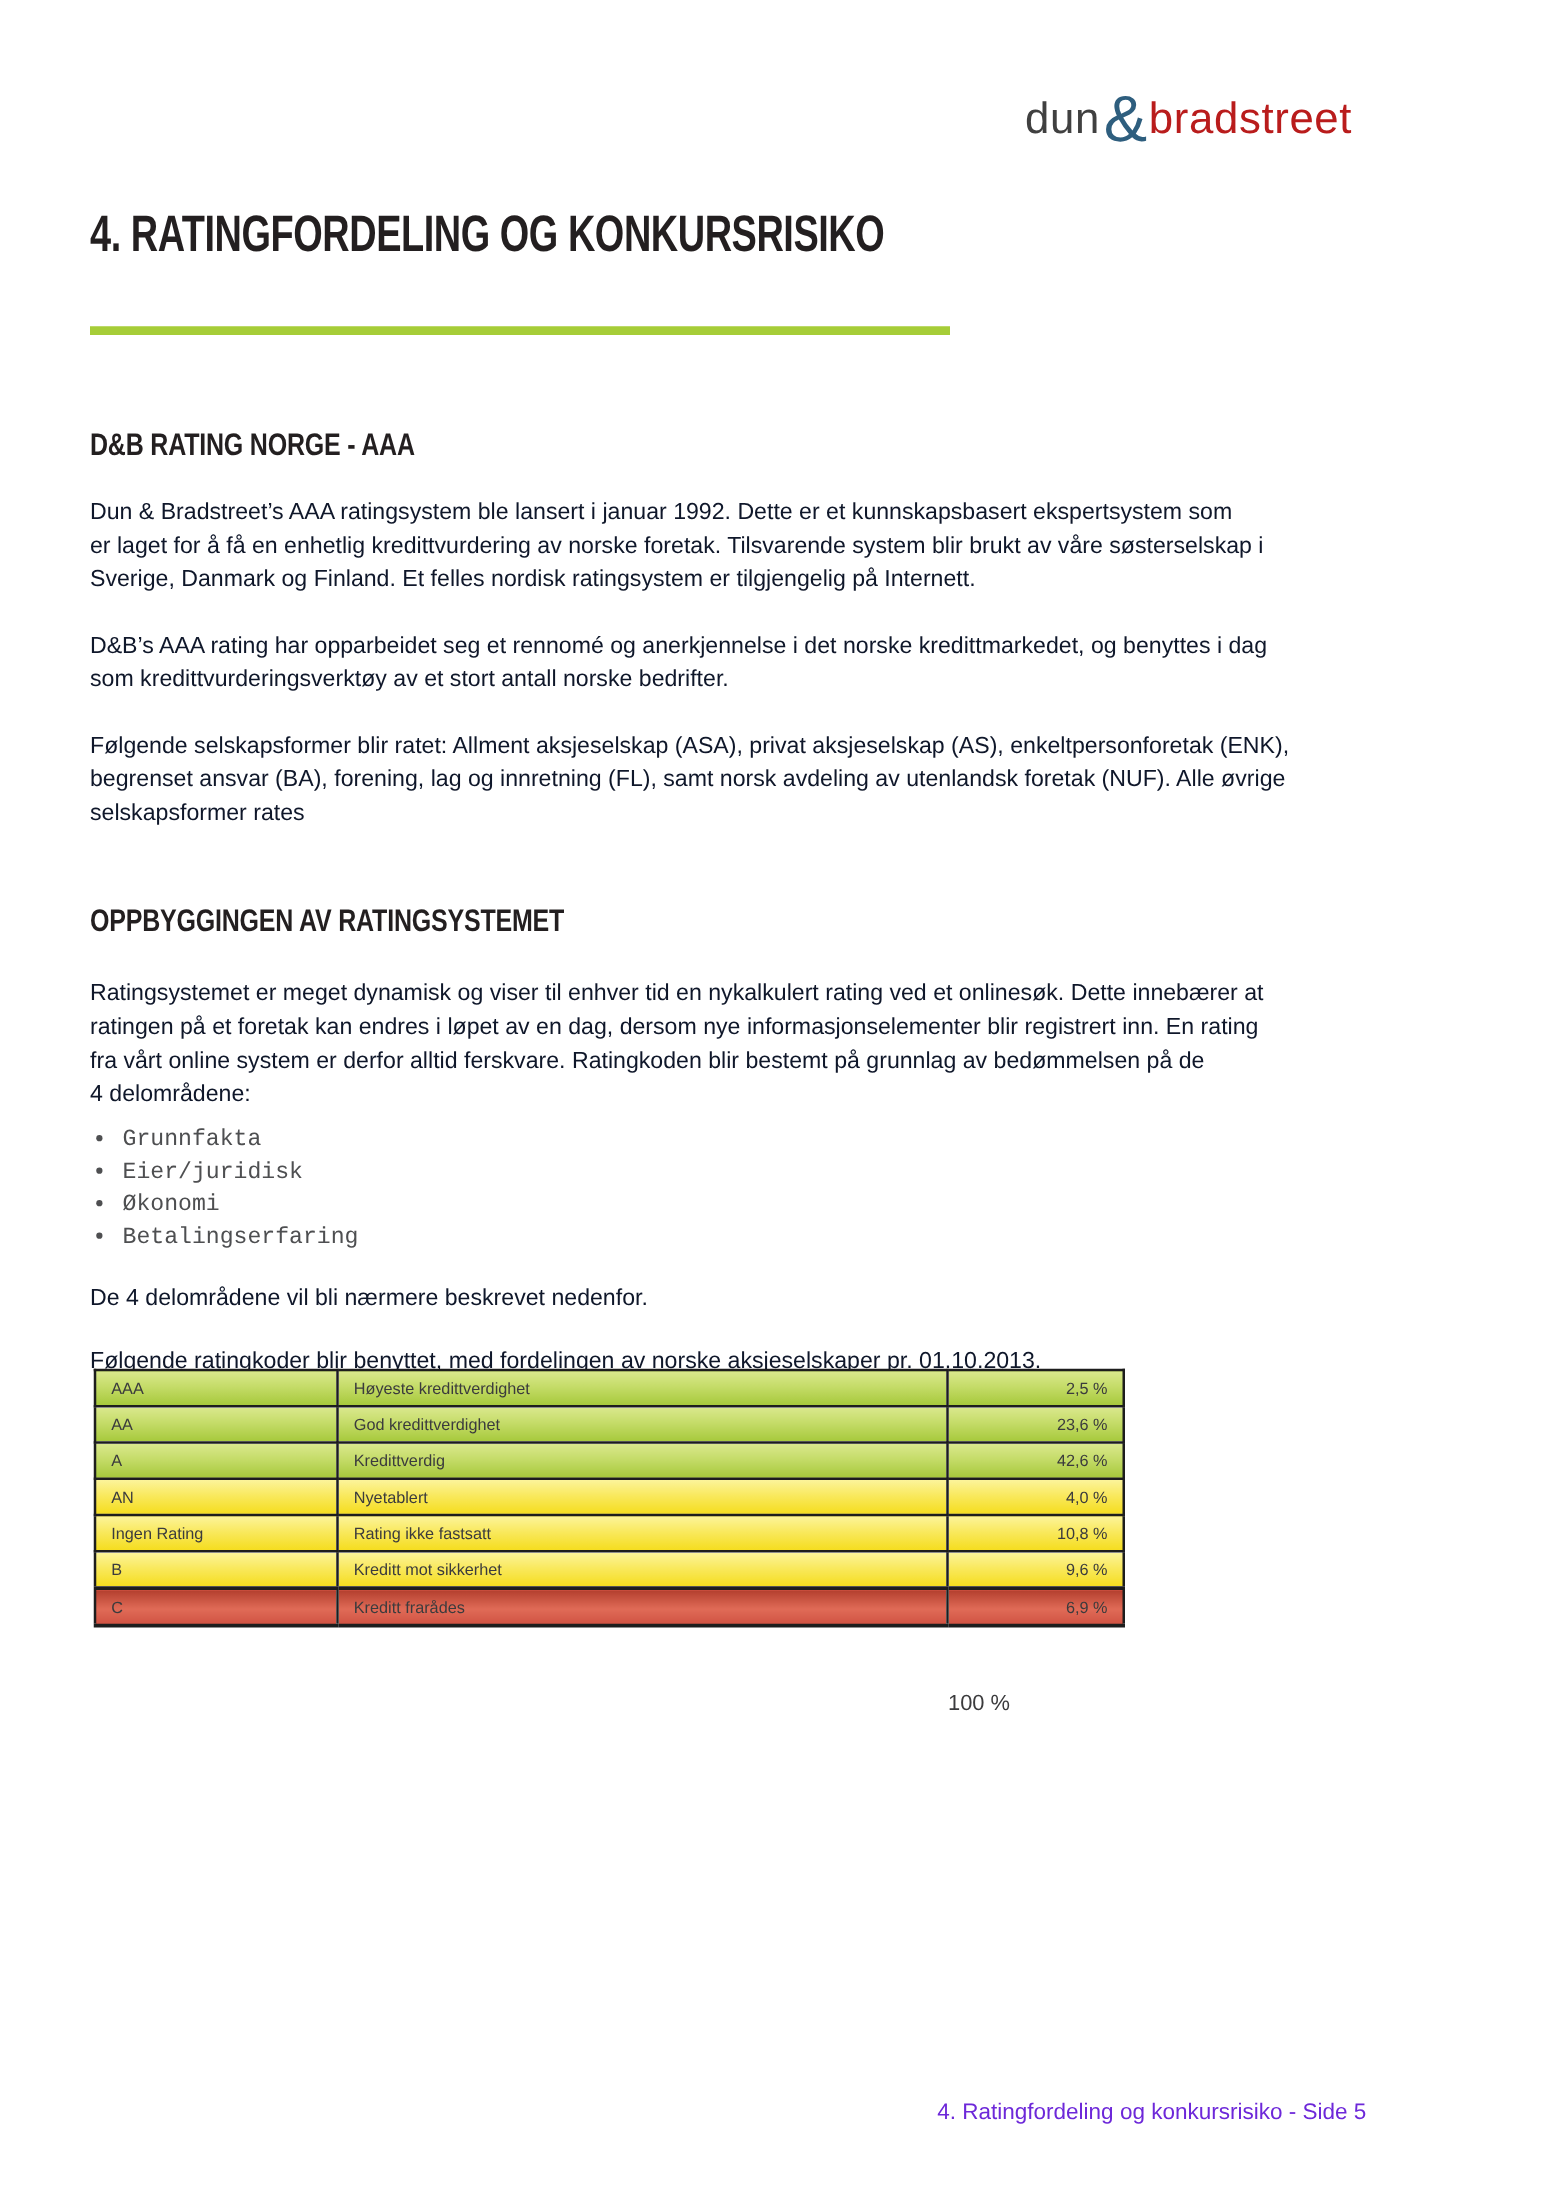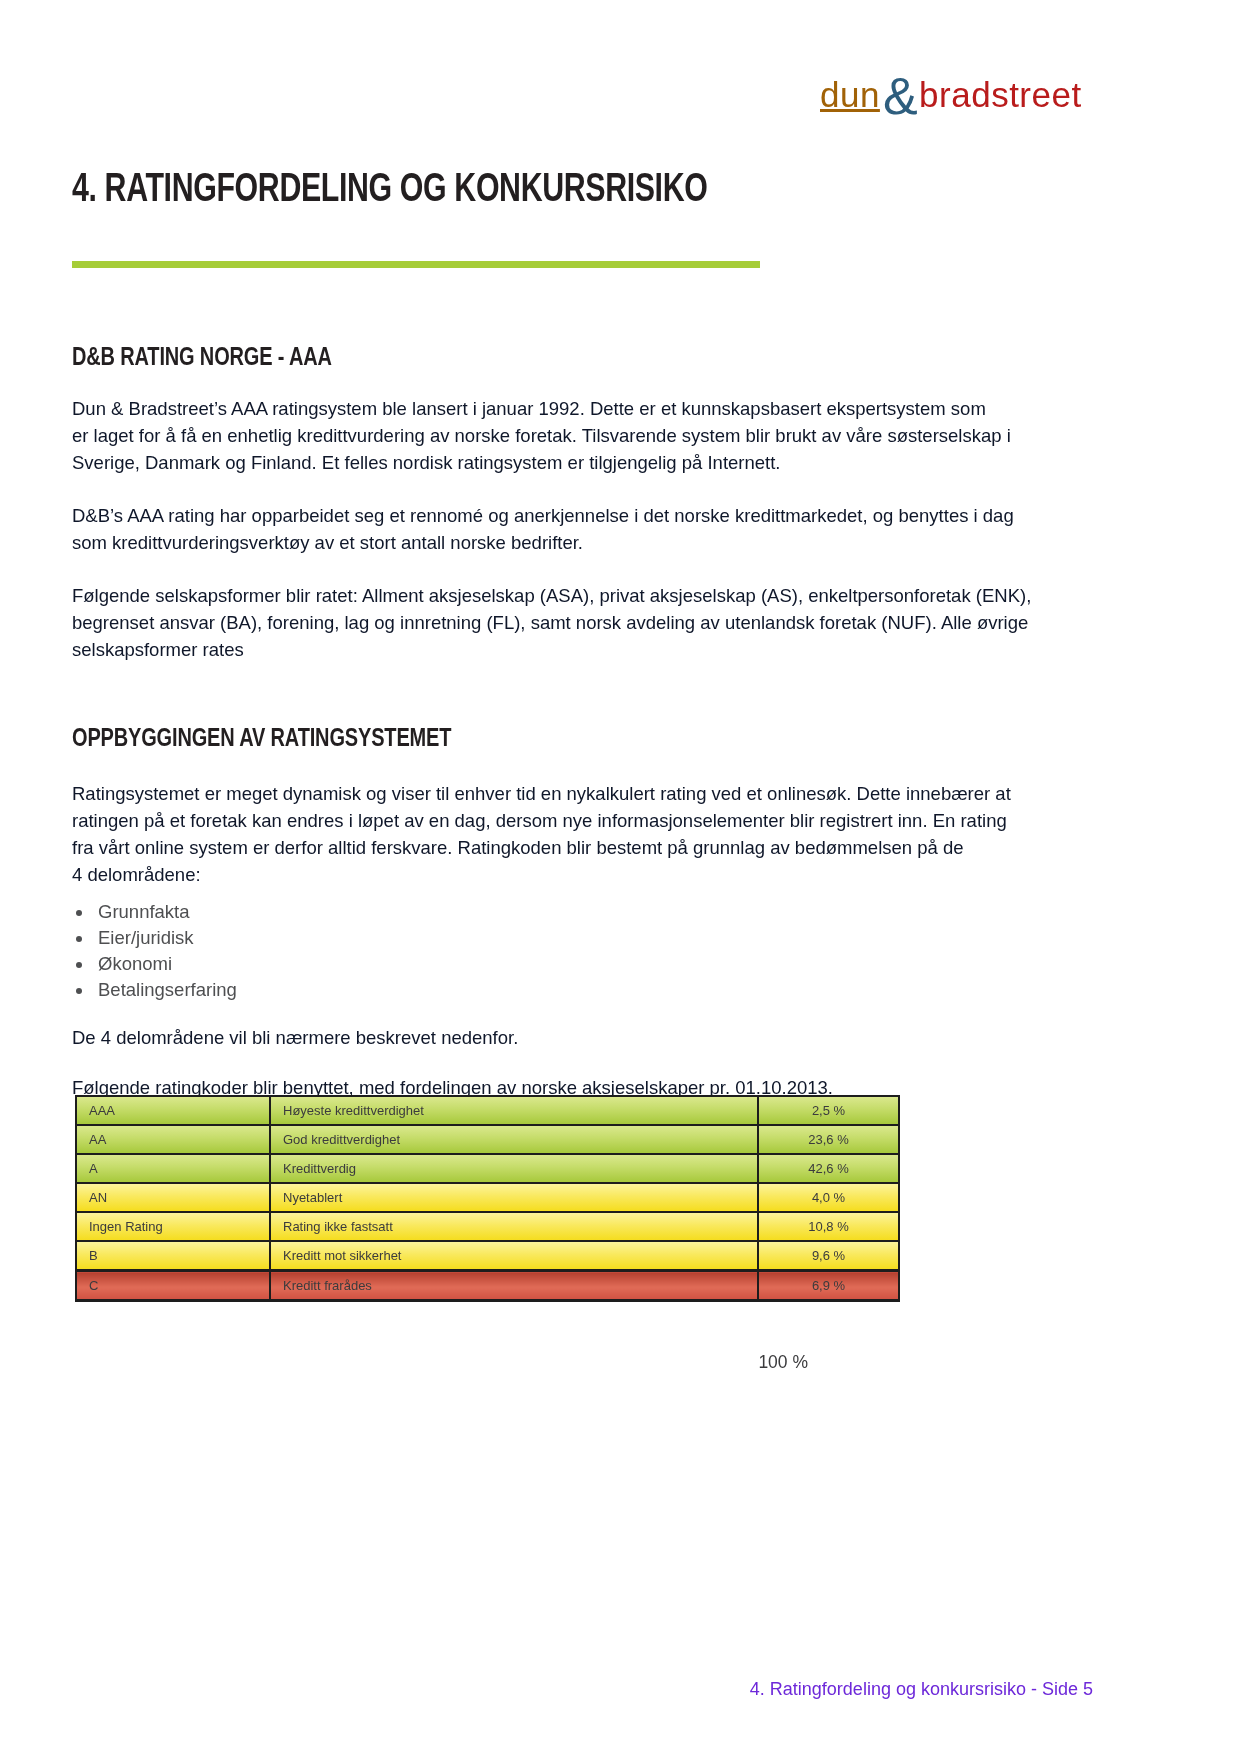--- a/index.html
+++ b/index.html
@@ -6,21 +6,21 @@
   body{
     width:1241px;height:1754px;background:#ffffff;
     font-family:"Liberation Sans", sans-serif;
     position:relative;overflow:hidden;
     -webkit-font-smoothing:antialiased;
   }
   .page{position:absolute;inset:0;}
 
   
   .logo{position:absolute;top:66px;left:820px;font-size:35px;letter-spacing:0.5px;white-space:nowrap;}
-  .logo .dun{color:#a16207;text-decoration:underline;}
+  .logo .dun{color:#404040;}
   .logo .amp{color:#2e5e7e;font-size:52px;vertical-align:-7px;margin:0 1px 0 3px;font-weight:400;}
   .logo .brad{color:#b91c1c;}
 
   
   .h1{
     position:absolute;top:164px;left:72px;
     font-size:41px;font-weight:bold;color:#231f20;
     white-space:nowrap;letter-spacing:-0.5px;
     transform:scaleX(0.74);transform-origin:left center;
   }
@@ -40,35 +40,35 @@
     font-size:18.5px;line-height:27px;color:#0f172a;
     white-space:pre-line;
   }
   #p1{top:395px;} #p2{top:502px;} #p3{top:582px;}
   #p4{top:780px;} #p5{top:1024px;} #p6{top:1074px;}
 
   .bullets{
     position:absolute;left:76px;top:899px;margin:0;padding:0 0 0 18px;
     font-size:18.5px;line-height:26px;color:#4e4f51;
   }
-  .bullets li{margin:0;padding-left:4px;}
+  .bullets li{margin:0;padding-left:4px;font-family:Liberation Mono, monospace;}
 
   
   .rating-table{
     position:absolute;left:75px;top:1095px;width:745px;
     border-collapse:collapse;table-layout:fixed;
     font-size:13px;color:#3b3b3d;
   }
   .rating-table td{
     border:2px solid #1d1d1d;height:27px;
     padding:0 12px;overflow:hidden;white-space:nowrap;
   }
   .rating-table .col-code{width:168px;}
   .rating-table .col-desc{width:462px;}
-  .rating-table .col-pct{width:115px;text-align:center;}
+  .rating-table .col-pct{width:115px;text-align:right;}
   tr.band-green td{background:linear-gradient(180deg,#dae88d 0%,#c5dc69 45%,#a7c93c 100%);}
   tr.band-yellow td{background:linear-gradient(180deg,#fcf49b 0%,#f9e95f 45%,#f5dd1f 100%);}
   tr.band-red td{
     background:linear-gradient(180deg,#b4402f 0%,#e06b57 55%,#d05242 100%);
     border-top-width:3px;border-bottom-width:3px;
   }
   .total-row{
     position:absolute;left:75px;top:1352px;width:733px;
     text-align:right;font-size:17.5px;color:#3b3b3d;
   }

